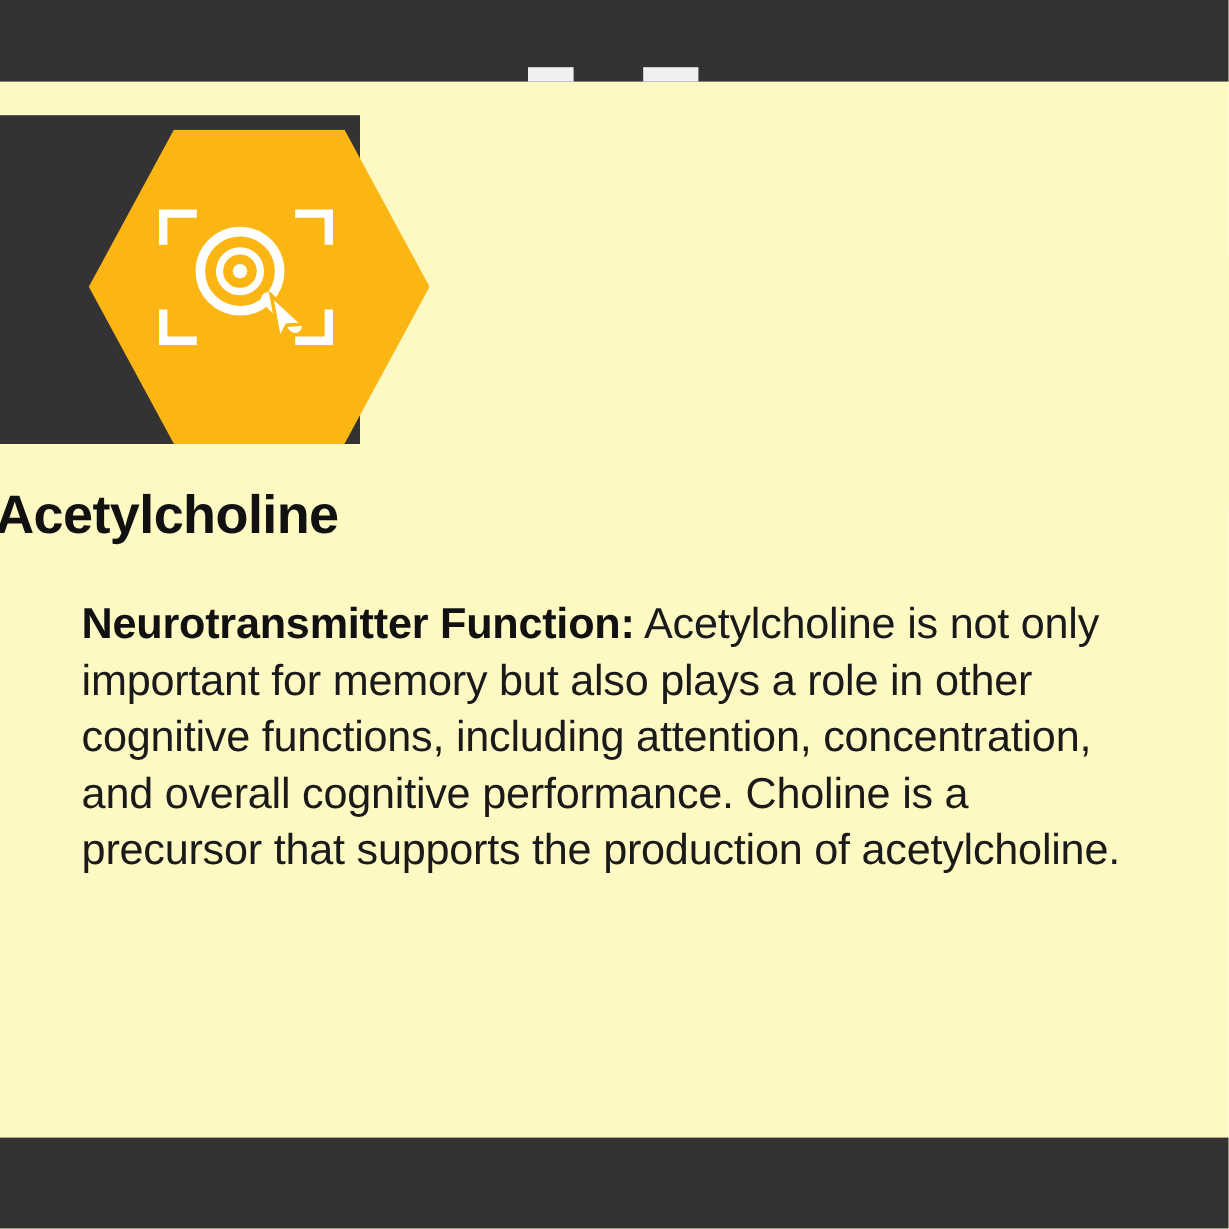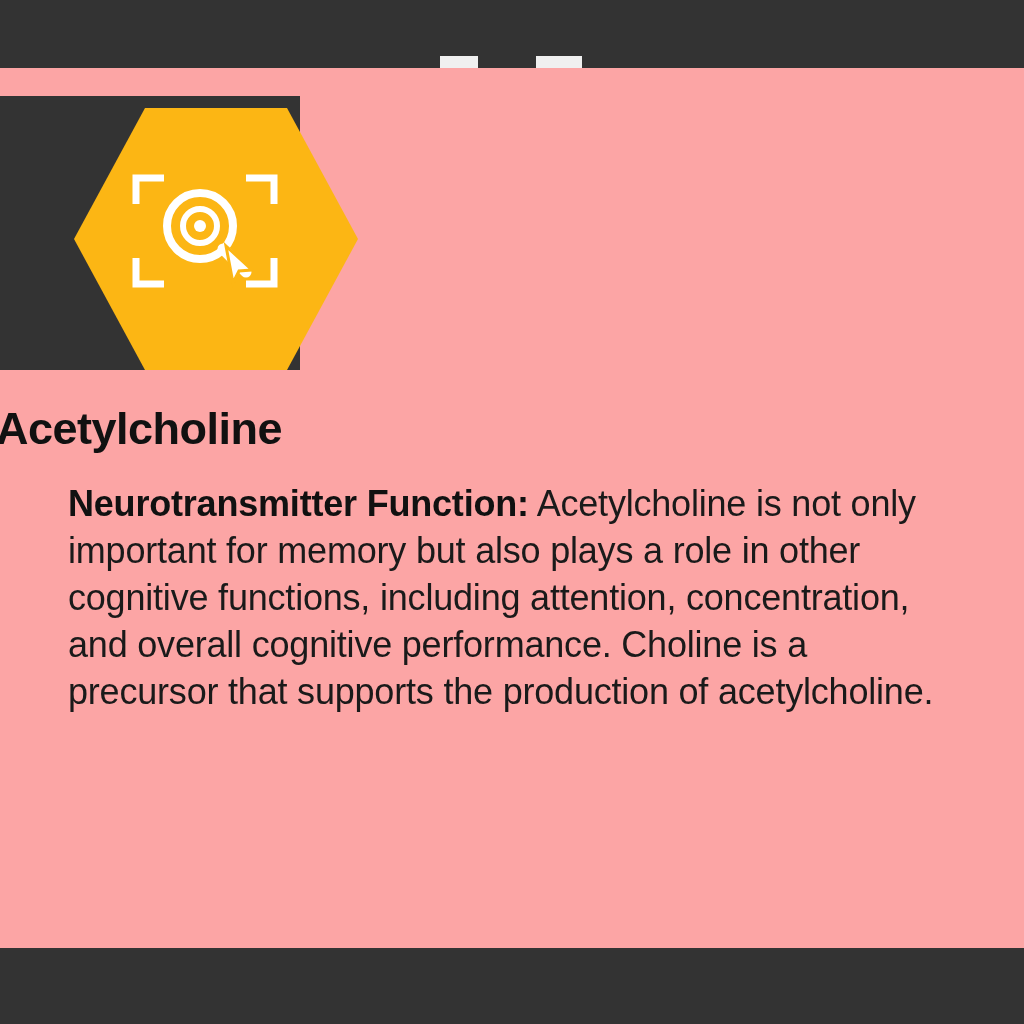--- a/index.html
+++ b/index.html
@@ -11,21 +11,21 @@
     height: 1024px;
     background: #ffffff;
     font-family: "Liberation Sans", sans-serif;
     overflow: hidden;
   }
 
   .slide {
     position: relative;
     width: 1024px;
     height: 1024px;
-    background: #fca5a5;
+    background: #fef9c3;
     overflow: hidden;
   }
 
   
   .bar-top {
     position: absolute;
     left: 0;
     top: 0;
     width: 1024px;
     height: 68px;
@@ -102,21 +102,21 @@
     font-weight: bold;
     color: #111111;
     letter-spacing: -0.5px;
     line-height: 1.1;
   }
 
   
   .body-text {
     position: absolute;
     left: 68px;
-    top: 480px;
+    top: 496px;
     width: 880px;
     font-size: 36px;
     line-height: 47px;
     color: #1a1a1a;
     letter-spacing: -0.2px;
   }
   .body-text .lead {
     font-weight: bold;
     color: #111111;
   }

